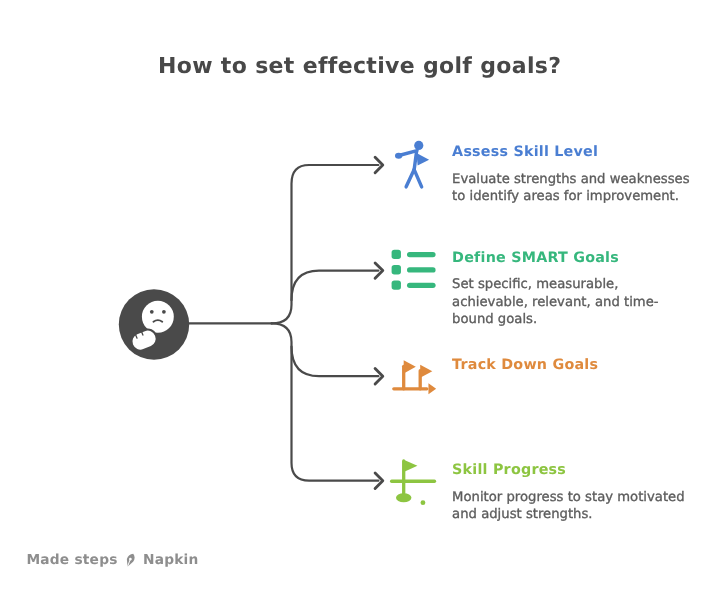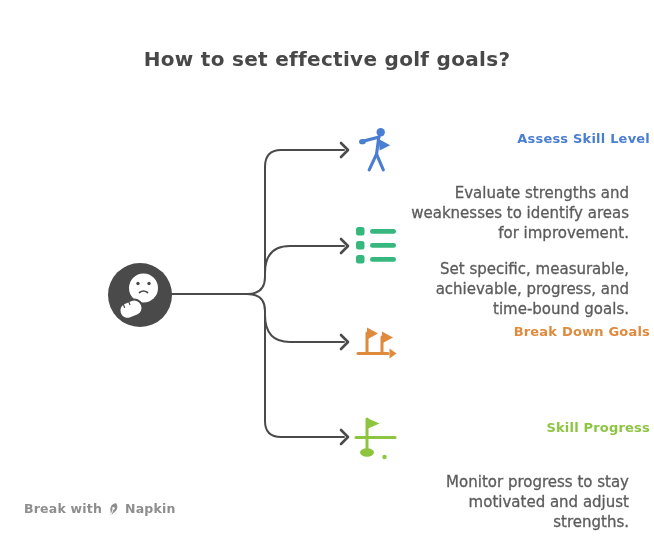--- a/index.html
+++ b/index.html
@@ -10,31 +10,31 @@
     position:relative;overflow:hidden;
   }
   .canvas{position:absolute;inset:0;width:654px;height:541px;}
   .page-title{
     position:absolute;top:47px;left:0;width:654px;
     text-align:center;
     font-size:20px;font-weight:bold;letter-spacing:.3px;
     color:#484848;
   }
   svg.tree{position:absolute;top:0;left:0;width:654px;height:541px;display:block;}
-  .item{position:absolute;left:354px;width:296px;display:flex;gap:13px;text-align:right;}
+  .item{position:absolute;left:354px;width:296px;display:flex;gap:13px;}
   .item .icon{width:44px;height:48px;flex:none;display:flex;justify-content:center;align-items:flex-start;}
   .item .icon svg{display:block;}
   .txt{flex:1;min-width:0;}
   .item-title{
     font-size:13px;font-weight:bold;letter-spacing:.2px;
     margin:4px 0 7px 0;line-height:16px;
   }
   .item-desc{
-    font-size:15px;line-height:1.34;color:#5c5c5c;
-    width:218px;margin-top:36px;-webkit-text-stroke:0.3px #5c5c5c;
+    font-size:12px;line-height:1.34;color:#5c5c5c;
+    width:218px;-webkit-text-stroke:0.3px #5c5c5c;
   }
   .watermark{
     position:absolute;left:24px;top:501px;
     display:flex;align-items:center;gap:5px;
     font-size:12.5px;font-weight:bold;letter-spacing:.2px;
     cursor:pointer;
   }
   .watermark svg{display:block;}
 </style>
 </head>
@@ -98,41 +98,42 @@
           <rect x="1" y="4" width="8.5" height="8.5" rx="2.5"></rect>
           <rect x="15" y="6" width="26" height="4.8" rx="2.4"></rect>
           <rect x="1" y="18" width="8.5" height="8.5" rx="2.5"></rect>
           <rect x="15" y="20" width="26" height="4.8" rx="2.4"></rect>
           <rect x="1" y="32" width="8.5" height="8.5" rx="2.5"></rect>
           <rect x="15" y="34" width="26" height="4.8" rx="2.4"></rect>
         </g>
       </svg>
     </span>
     <div class="txt">
-      <div class="item-desc">Set specific, measurable, achievable, progress, and time-bound goals.</div>
+      <div class="item-title">Define SMART Goals</div>
+      <div class="item-desc">Set specific, measurable, achievable, relevant, and time-bound goals.</div>
     </div>
   </div>
 
   <div class="item" style="top: 320px; color: rgb(223, 138, 61);">
     <span class="icon">
       <svg width="43" height="43" viewBox="0 0 43 43">
         <g stroke="currentColor" fill="none" stroke-width="3" stroke-linecap="round">
           <path d="M 3 33.5 H 33"></path>
           <path d="M 12 13 V 33.5"></path>
           <path d="M 27 17 V 33.5"></path>
         </g>
         <g fill="currentColor">
           <path d="M 12 7.5 L 23 13.5 L 12 19.5 Z"></path>
           <path d="M 27 11.5 L 38 17.5 L 27 23.5 Z"></path>
           <path d="M 34.5 28.5 L 41.5 33.5 L 34.5 38.5 Z"></path>
         </g>
       </svg>
     </span>
     <div class="txt">
-      <div class="item-title">Break Down Goals</div>
+      <div class="item-title">Track Down Goals</div>
     </div>
   </div>
 
   <div class="item" style="top: 416px; color: rgb(141, 197, 65);">
     <span class="icon">
       <svg width="44" height="48" viewBox="0 0 44 48">
         <g stroke="currentColor" fill="none" stroke-width="3" stroke-linecap="round">
           <path d="M 13 3 V 34"></path>
           <path d="M 2 21.5 H 41"></path>
         </g>
@@ -143,21 +144,21 @@
         </g>
       </svg>
     </span>
     <div class="txt">
       <div class="item-title">Skill Progress</div>
       <div class="item-desc">Monitor progress to stay motivated and adjust strengths.</div>
     </div>
   </div>
 
   <div class="watermark" style="color: rgb(142, 142, 142);">
-    <span>Break with</span>
+    <span>Made steps</span>
     <span>
       <svg width="13" height="13" viewBox="0 0 13 13">
         <g transform="rotate(-18 6.5 6.5)">
           <path d="M 2 12 L 3.6 5.2 Q 6.5 1.2 10.6 2.4 Q 12 6.4 8.2 9.4 Z" fill="currentColor"></path>
           <circle cx="6.6" cy="6.3" r="1.25" fill="#ffffff"></circle>
           <path d="M 2 12 L 6.1 6.9" stroke="#ffffff" stroke-width="0.9"></path>
         </g>
       </svg>
     </span>
     <span>Napkin</span>

